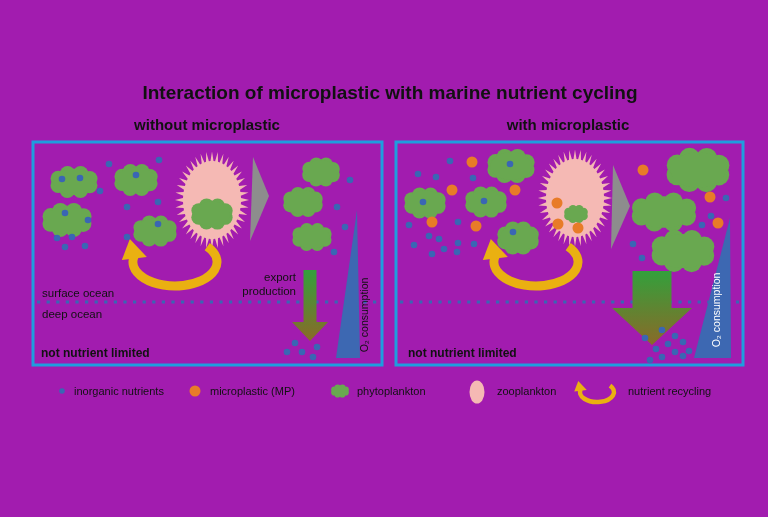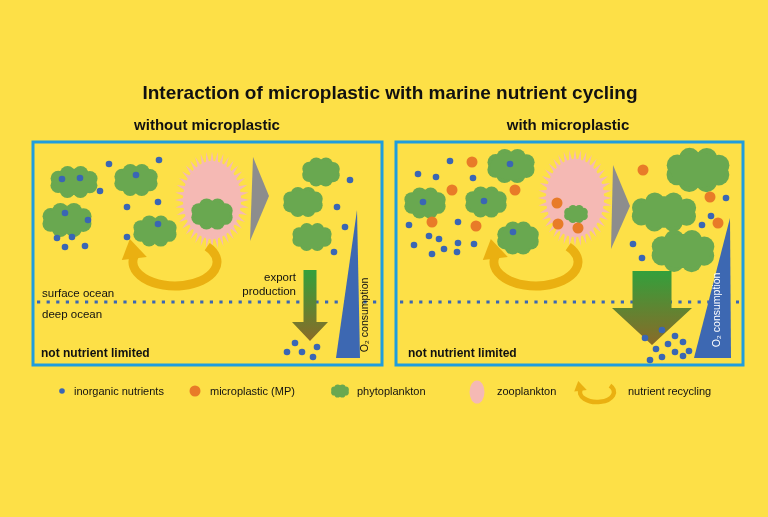--- a/index.html
+++ b/index.html
@@ -1,16 +1,16 @@
 <!DOCTYPE html>
 <html><head>
 <meta charset="utf-8">
 <style>
   html,body{margin:0;padding:0;background:#fff;}
-  .stage{position:relative;width:768px;height:517px;background:#fde047;overflow:hidden;}
+  .stage{position:relative;width:768px;height:517px;background:#a21caf;overflow:hidden;}
   svg{display:block;}
   text{font-family:"Liberation Sans",sans-serif;fill:#111;}
   .t-title{font-size:19px;font-weight:bold;}
   .t-sub{font-size:15px;font-weight:bold;}
   .t-lab{font-size:11.5px;}
   .t-bold{font-size:12px;font-weight:bold;}
   .t-leg{font-size:11px;}
   .t-o2{font-size:10.5px;}
   .mid{text-anchor:middle;}
   .end{text-anchor:end;}

